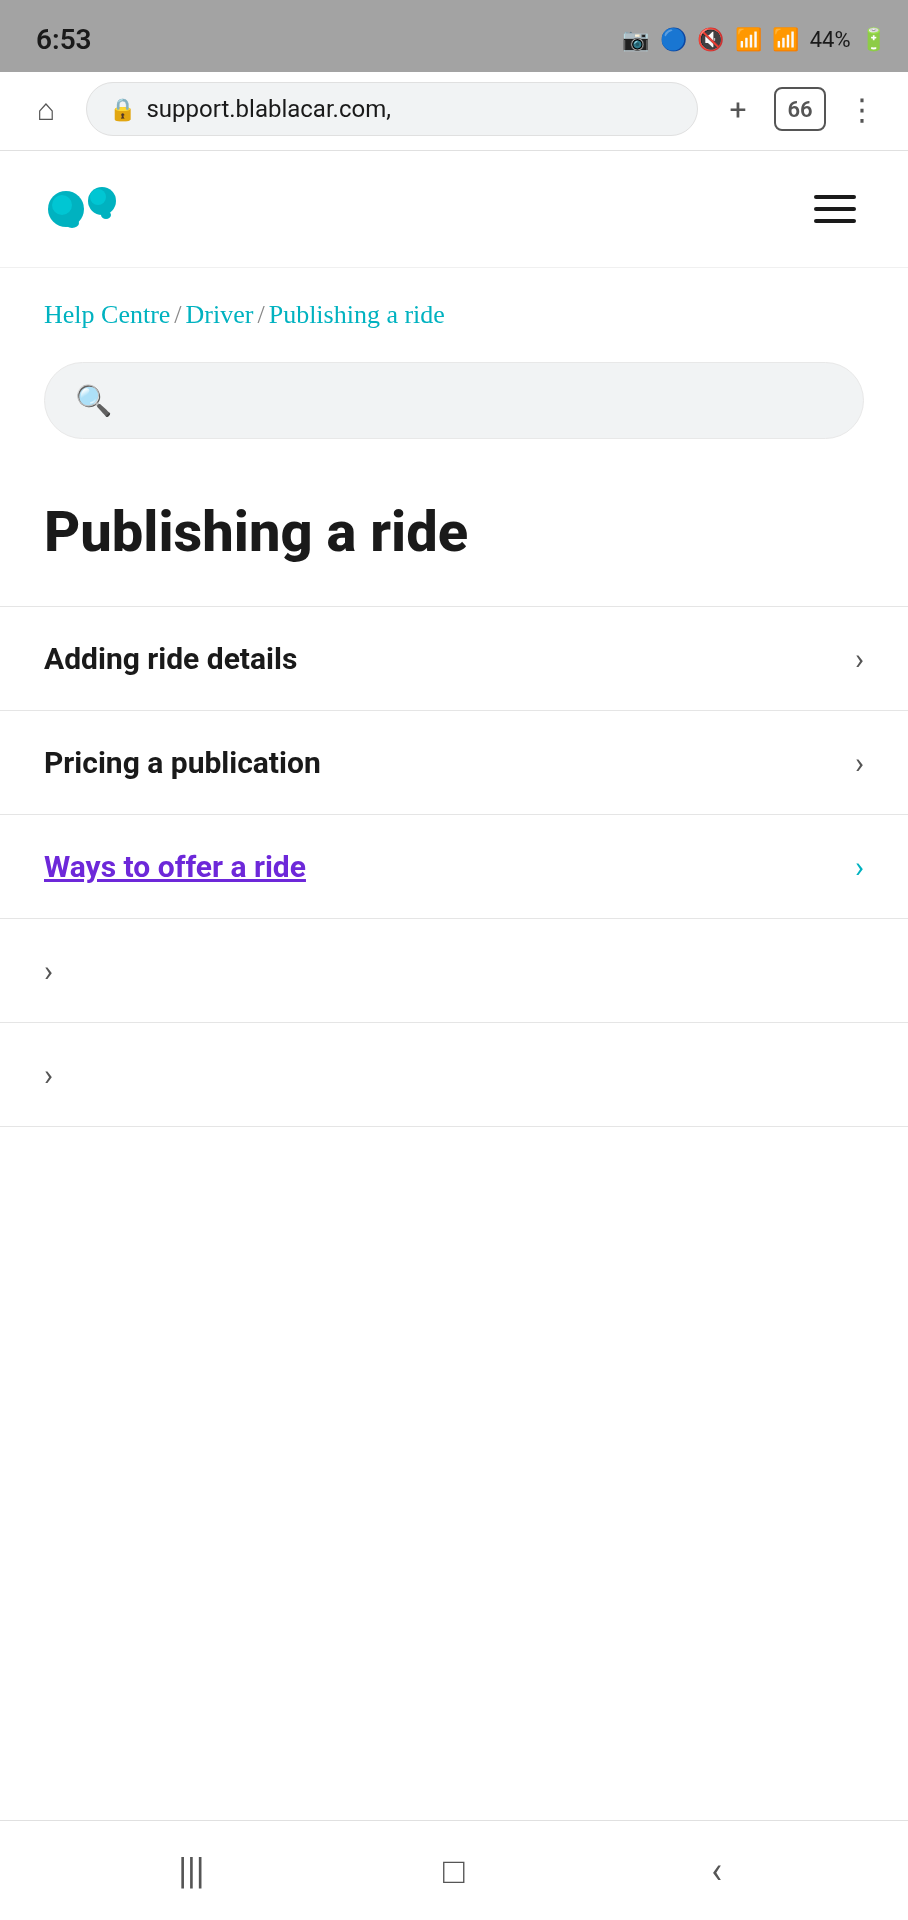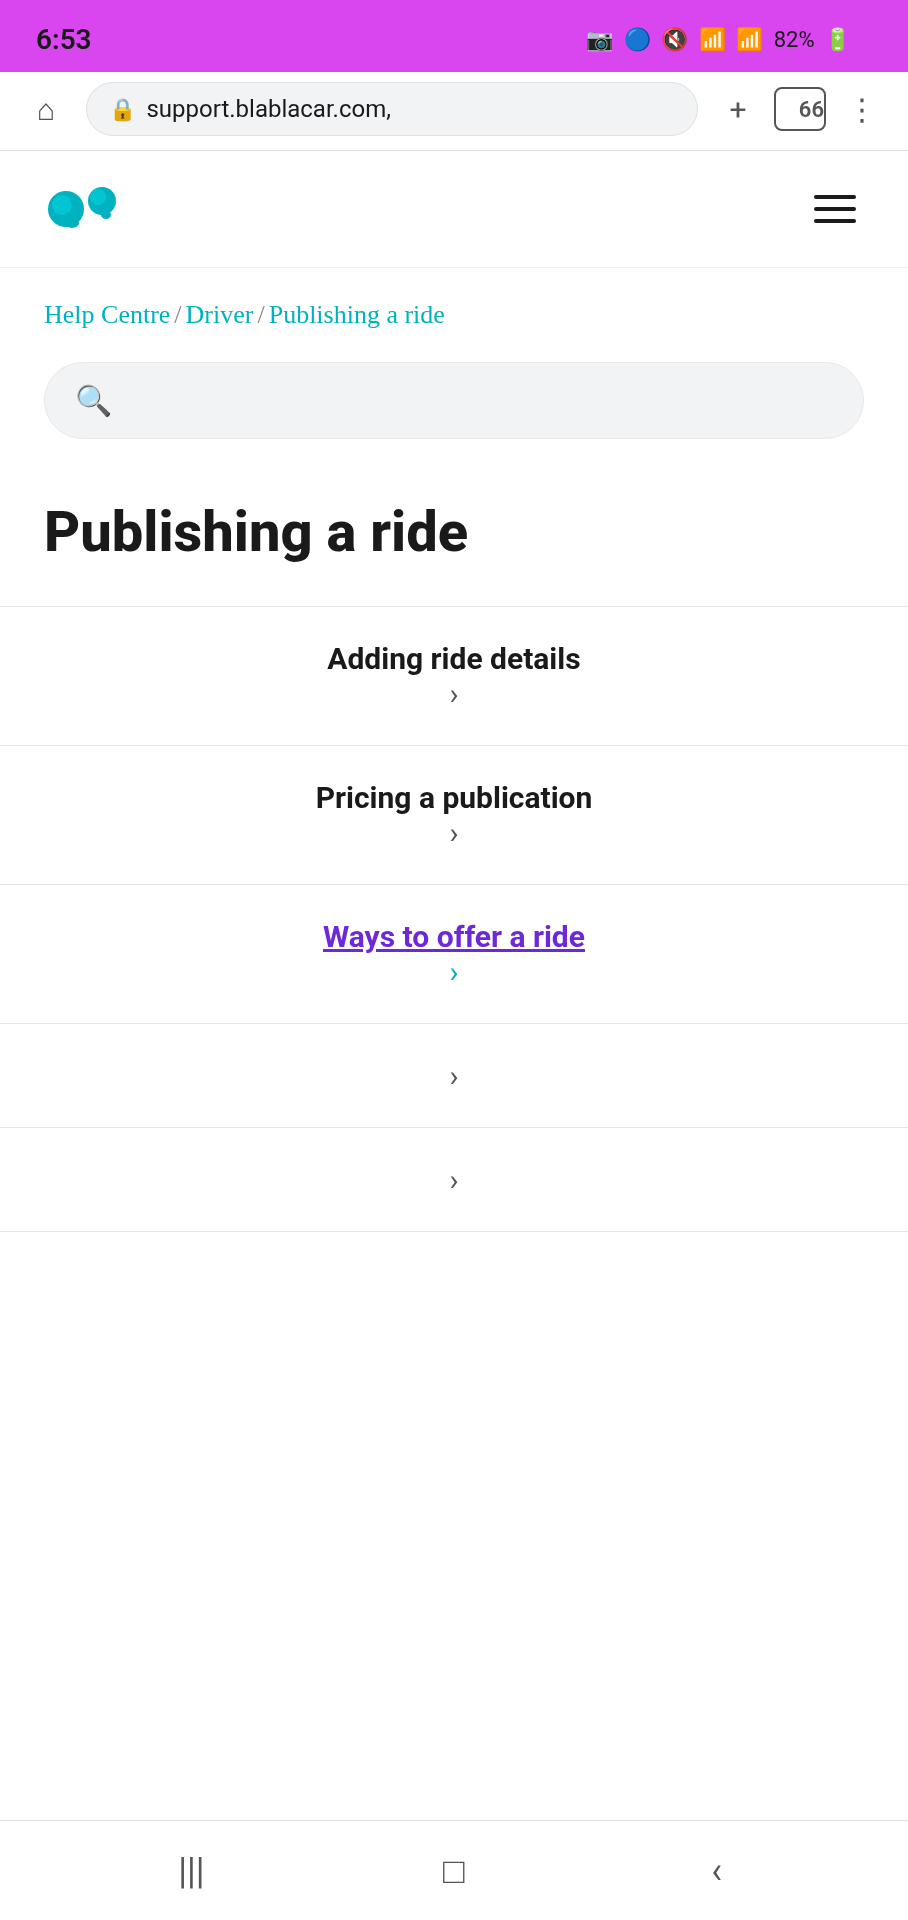--- a/index.html
+++ b/index.html
@@ -13,25 +13,25 @@
       width: 908px;
       min-height: 1920px;
       background: #ffffff;
       font-family: -apple-system, BlinkMacSystemFont, 'Segoe UI', Roboto, sans-serif;
       display: flex;
       flex-direction: column;
     }
 
     
     .status-bar {
-      background: #d946ef;
+      background: #a3a3a3;
       display: flex;
       align-items: center;
       justify-content: space-between;
-      padding: 18px 56px 12px 36px;
+      padding: 18px 20px 12px 36px;
       height: 72px;
     }
 
     .status-time {
       font-size: 28px;
       font-weight: 600;
       color: #1a1a1a;
     }
 
     .status-icons {
@@ -114,21 +114,21 @@
       color: #555;
     }
 
     .browser-tabs-count {
       width: 52px;
       height: 44px;
       border: 2.5px solid #555;
       border-radius: 8px;
       display: flex;
       align-items: center;
-      justify-content: flex-end;
+      justify-content: center;
       font-size: 22px;
       font-weight: 600;
       color: #555;
     }
 
     .browser-menu-btn {
       width: 44px;
       height: 44px;
       display: flex;
       align-items: center;
@@ -246,21 +246,20 @@
     }
 
     .menu-item {
       display: flex;
       align-items: center;
       justify-content: space-between;
       padding: 34px 44px;
       border-bottom: 1px solid #e5e5e5;
       cursor: pointer;
       text-decoration: none;
-      flex-direction: column;
     }
 
     .menu-item-label {
       font-size: 30px;
       font-weight: 700;
       color: #1a1a1a;
     }
 
     .menu-item-label.active-link {
       color: #6d28d9;
@@ -308,21 +307,21 @@
 <body>
 
 <div class="status-bar">
   <span class="status-time">6:53</span>
   <div class="status-icons">
     <span class="status-icon">📷</span>
     <span class="status-icon">🔵</span>
     <span class="status-icon">🔇</span>
     <span class="status-icon">📶</span>
     <span class="status-icon">📶</span>
-    <span class="status-battery">82%</span>
+    <span class="status-battery">44%</span>
     <span class="status-icon">🔋</span>
   </div>
 </div>
 
 <div class="browser-chrome">
   <div class="browser-toolbar">
     <div class="browser-home-btn">
       <span class="browser-home-icon">⌂</span>
     </div>
     <div class="browser-address-bar">

